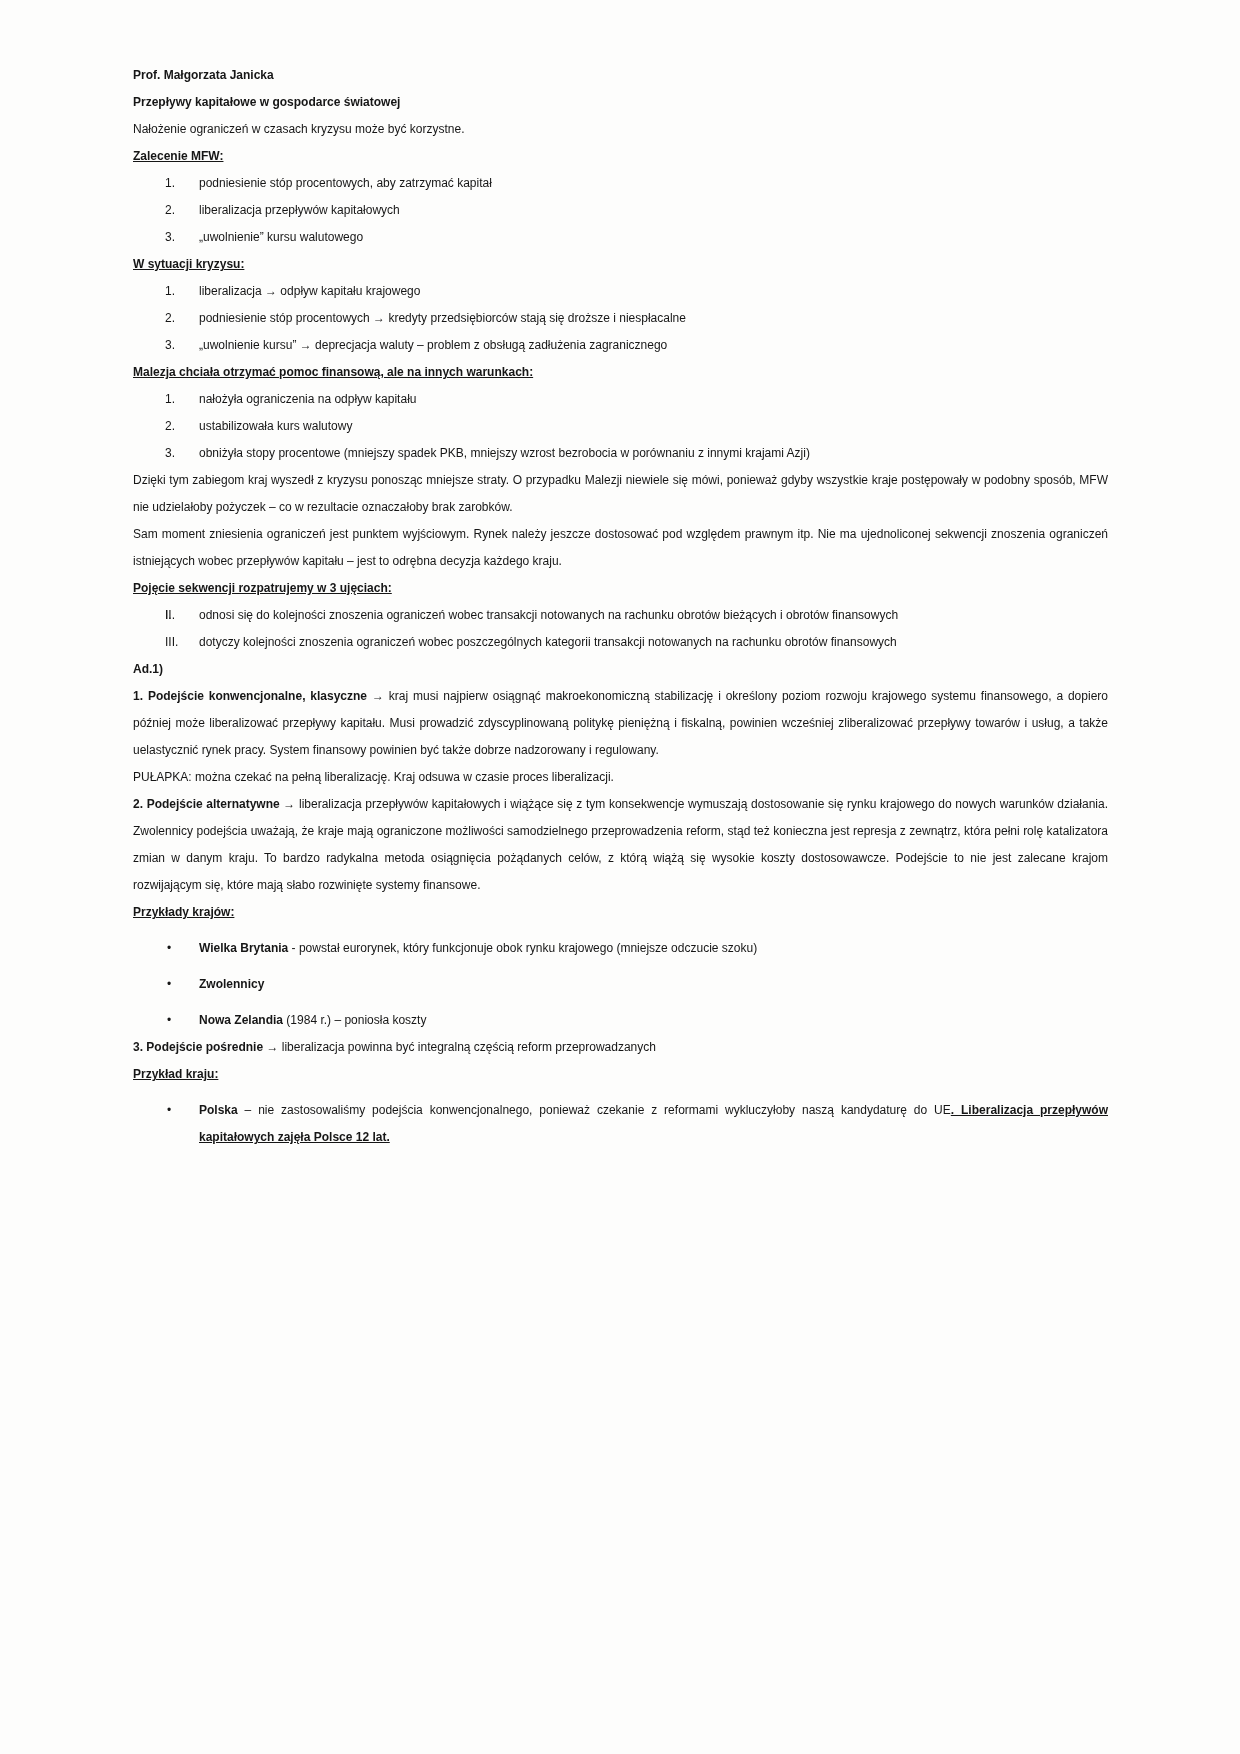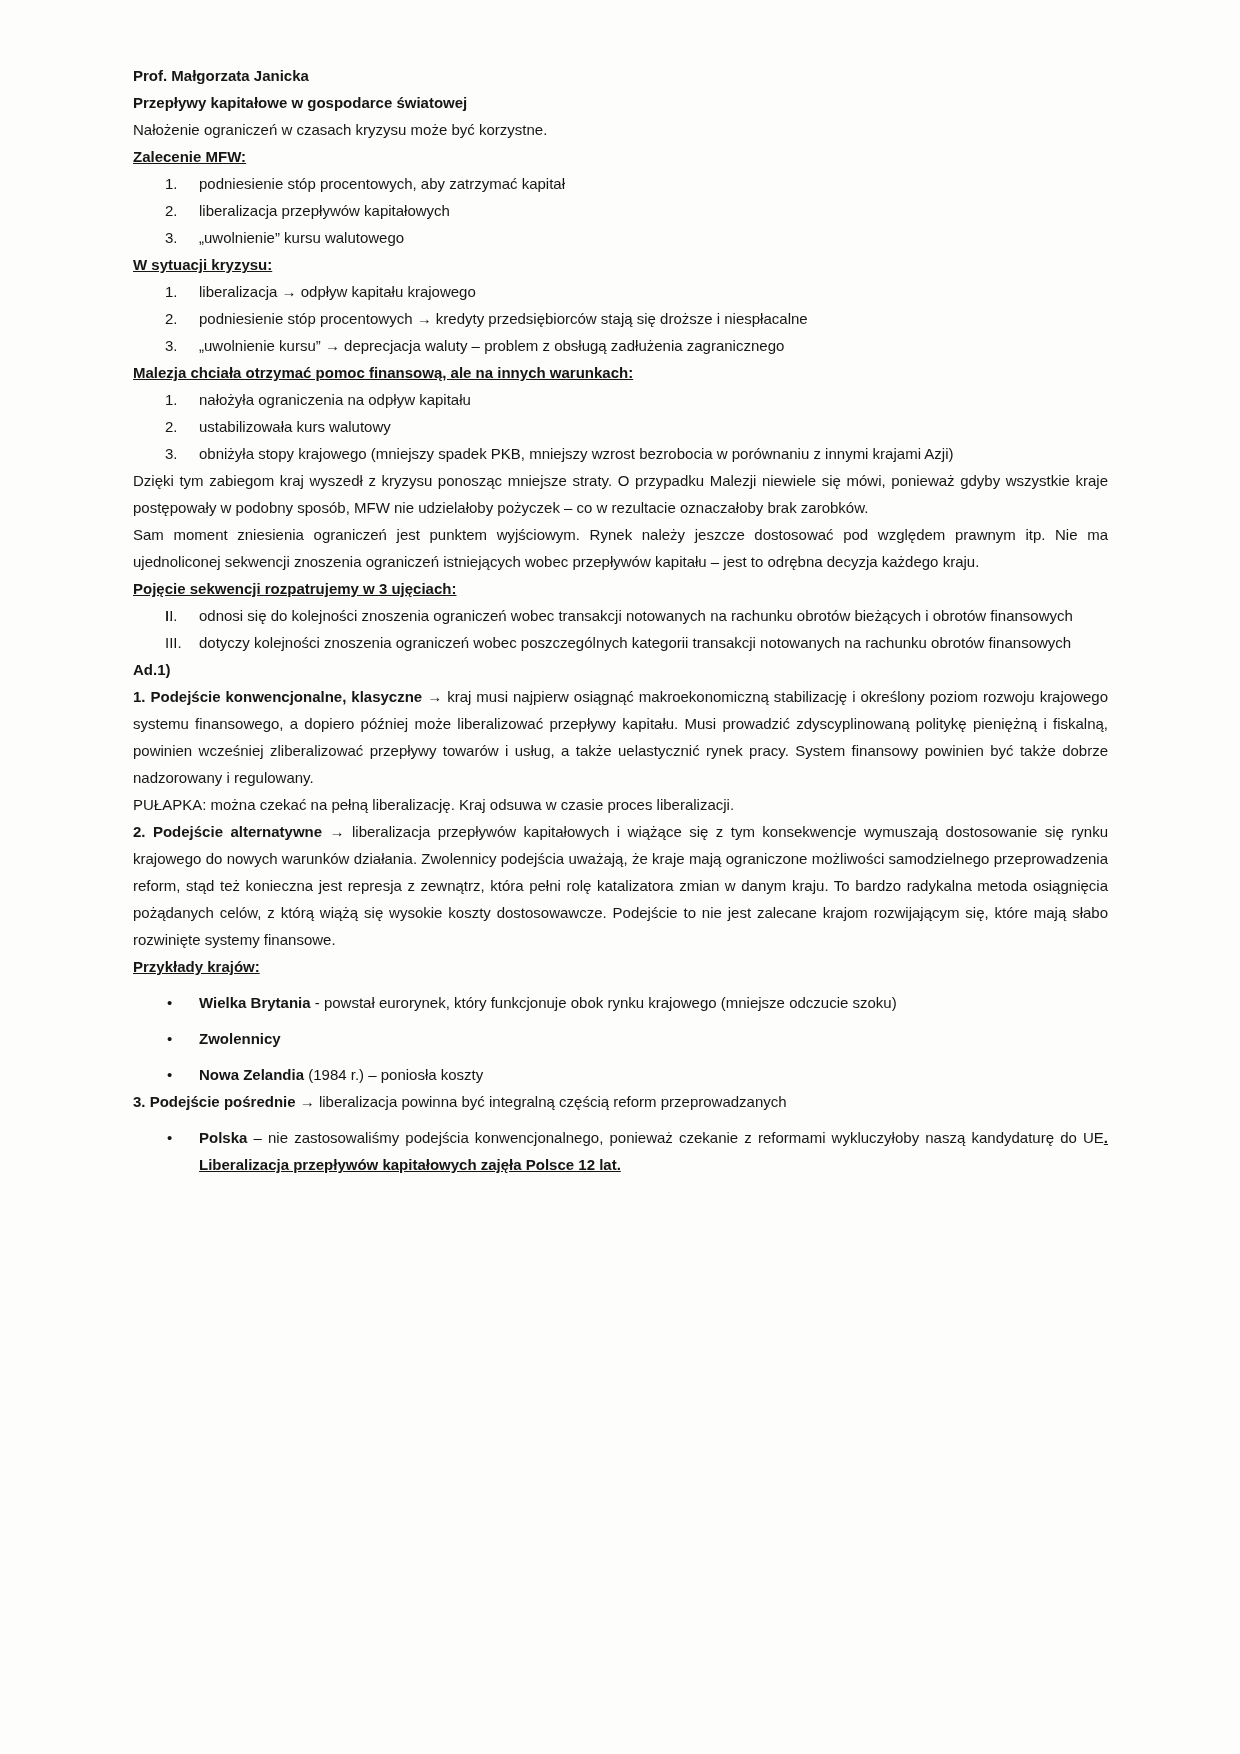--- a/index.html
+++ b/index.html
@@ -4,21 +4,21 @@
 <style>
   html,body{margin:0;padding:0;background:#e8e8e8;}
   .page{
     position:relative;
     width:1240px;height:1754px;
     margin:0 auto;
     background:#fdfdfc;
     box-sizing:border-box;
     padding:62px 132px 40px 133px;
     font-family:"Liberation Sans","DejaVu Sans",sans-serif;
-    font-size:15px;
+    font-size:12px;
     line-height:27px;
     color:#161616;
     overflow:hidden;
   }
   .page p{margin:0;}
   .just{text-align:justify;}
   .b{font-weight:700;}
   .hu{font-weight:700;text-decoration:underline;}
   .mt{margin-top:27px;}
   .arrow{font-weight:700;}
@@ -78,21 +78,21 @@
     <div class="li">
       <span class="mk">1.</span>
       <span>nałożyła ograniczenia na odpływ kapitału</span>
     </div>
     <div class="li">
       <span class="mk">2.</span>
       <span>ustabilizowała kurs walutowy</span>
     </div>
     <div class="li">
       <span class="mk">3.</span>
-      <span>obniżyła stopy krajowego (mniejszy spadek PKB, mniejszy wzrost bezrobocia w porównaniu z innymi krajami Azji)</span>
+      <span>obniżyła stopy procentowe (mniejszy spadek PKB, mniejszy wzrost bezrobocia w porównaniu z innymi krajami Azji)</span>
     </div>
   </div>
   <p class="just">Dzięki tym zabiegom kraj wyszedł z kryzysu ponosząc mniejsze straty. O przypadku Malezji niewiele się mówi, ponieważ gdyby wszystkie kraje postępowały w podobny sposób, MFW nie udzielałoby pożyczek – co w rezultacie oznaczałoby brak zarobków.</p>
 
   <p class="just mt">Sam moment zniesienia ograniczeń jest punktem wyjściowym. Rynek należy jeszcze dostosować pod względem prawnym itp. Nie ma ujednoliconej sekwencji znoszenia ograniczeń istniejących wobec przepływów kapitału – jest to odrębna decyzja każdego kraju.</p>
 
   <p class="hu mt">Pojęcie sekwencji rozpatrujemy w 3 ujęciach:</p>
   <div>
     <div class="li">
       <span class="mk">I.</span>
@@ -129,18 +129,19 @@
     </div>
     <div class="li-b">
       <span class="mk">•</span>
       <span class="b">Nowa Zelandia</span><span> (1984 r.) – poniosła koszty</span>
     </div>
   </div>
 
   <p class="mt"><span class="b">3. Podejście pośrednie</span>
     <span class="arrow">→</span>
     <span>liberalizacja powinna być integralną częścią reform przeprowadzanych</span></p>
+  <p class="hu">Przykład kraju:</p>
   <div class="li-b">
     <span class="mk">•</span>
     <span class="b">Polska</span><span> – nie zastosowaliśmy podejścia konwencjonalnego, ponieważ czekanie z reformami wykluczyłoby naszą kandydaturę do UE</span><span class="hl">. Liberalizacja przepływów kapitałowych zajęła Polsce 12 lat.</span>
   </div>
 
 </div>
 
 </body></html>

